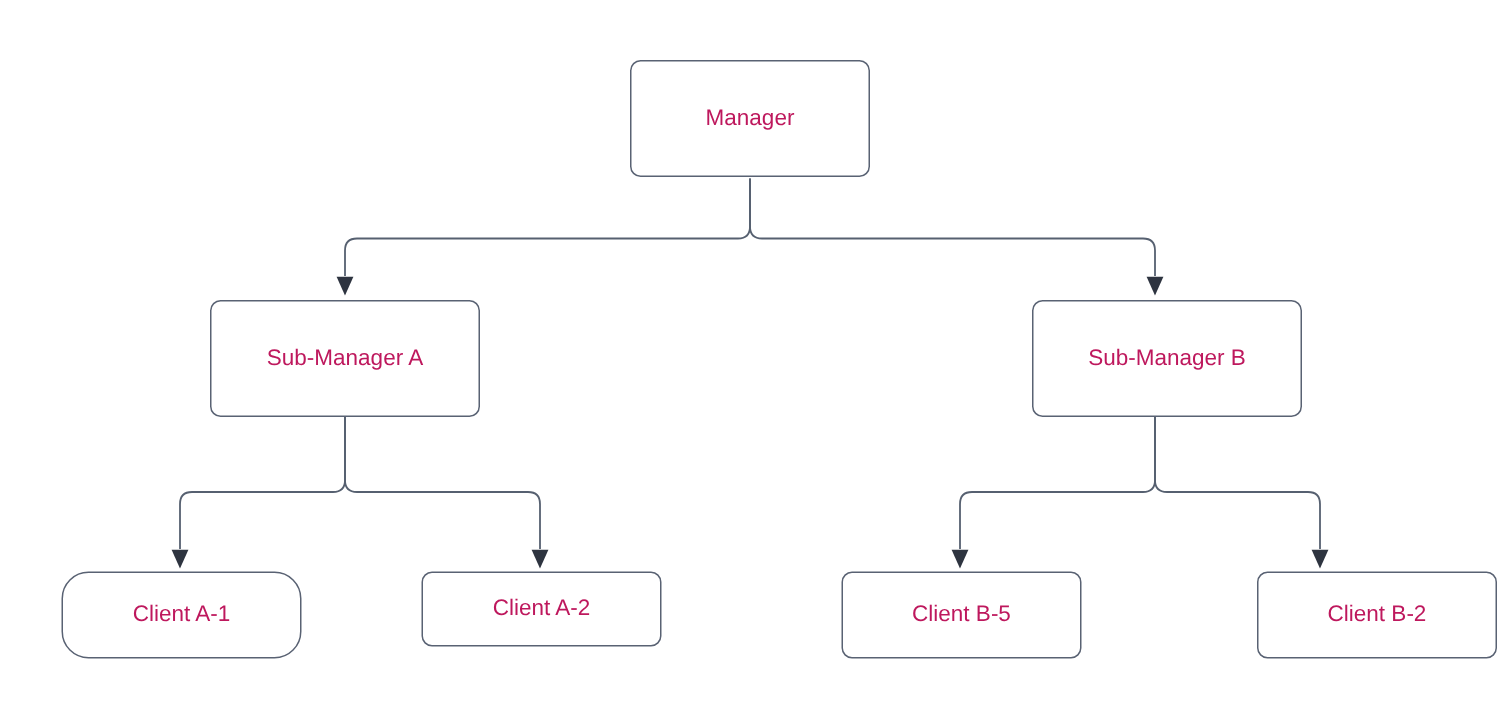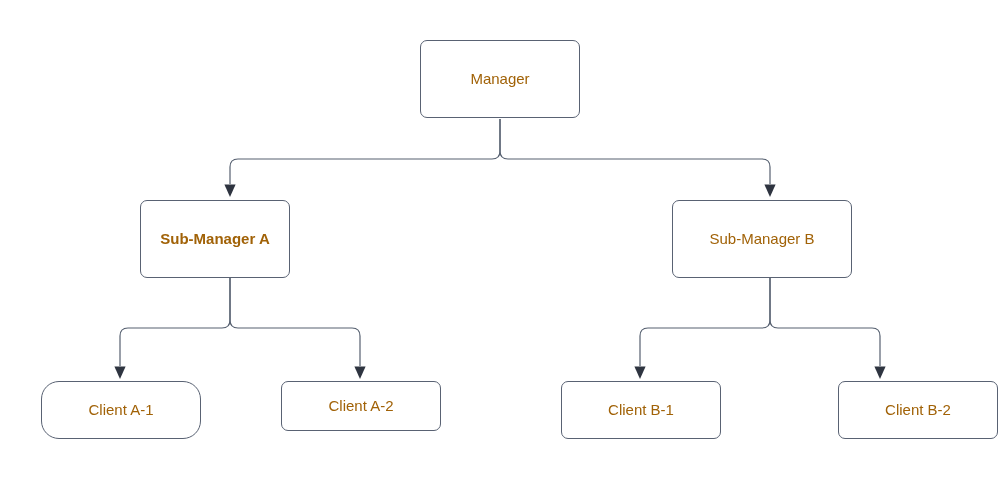--- a/index.html
+++ b/index.html
@@ -33,28 +33,28 @@
   }
   .node {
     position: absolute;
     box-sizing: border-box;
     display: flex;
     align-items: center;
     justify-content: center;
     background: #ffffff;
     border: 1px solid #596273;
     border-radius: 7px;
-    color: #a16207;
+    color: #be185d;
     font-size: 15px;
     line-height: 1.2;
     text-align: left;
   }
   #n-manager { left: 420px; top: 40px;  width: 160px; height: 78px; }
-  #n-sub-a   { left: 140px; top: 200px; width: 150px; height: 78px; font-weight: bold; }
-  #n-sub-b   { left: 672px; top: 200px; width: 180px; height: 78px; }
+  #n-sub-a   { left: 140px; top: 200px; width: 180px; height: 78px; }
+  #n-sub-b   { left: 688px; top: 200px; width: 180px; height: 78px; }
   #n-ca1     { left: 41px;  top: 381px; width: 160px; height: 58px; border-radius: 18px; }
   #n-ca2     { left: 281px; top: 381px; width: 160px; height: 50px; }
   #n-cb1     { left: 561px; top: 381px; width: 160px; height: 58px; }
   #n-cb2     { left: 838px; top: 381px; width: 160px; height: 58px; }
 </style>
 </head>
 <body>
 
 <div class="canvas">
 
@@ -93,20 +93,20 @@
 
   <div class="node" id="n-ca1">
     <span>Client A-1</span>
   </div>
 
   <div class="node" id="n-ca2">
     <span>Client A-2</span>
   </div>
 
   <div class="node" id="n-cb1">
-    <span>Client B-1</span>
+    <span>Client B-5</span>
   </div>
 
   <div class="node" id="n-cb2">
     <span>Client B-2</span>
   </div>
 
 </div>
 
 </body></html>

